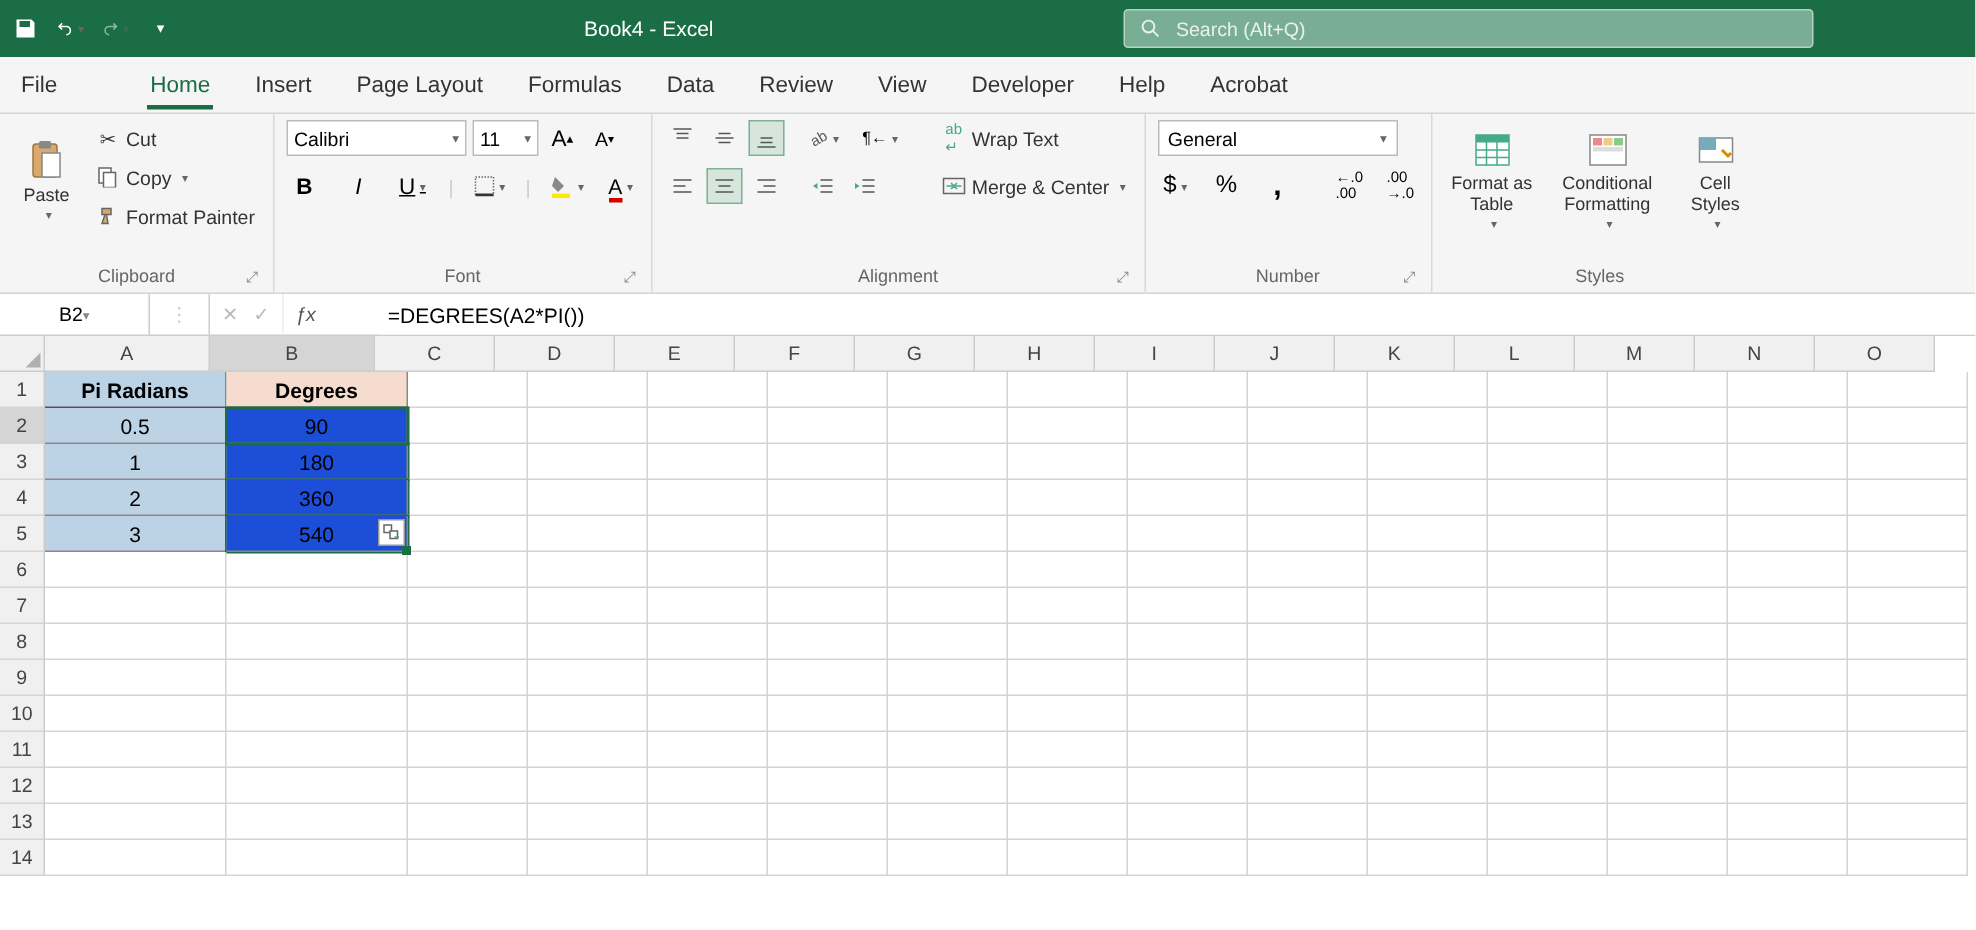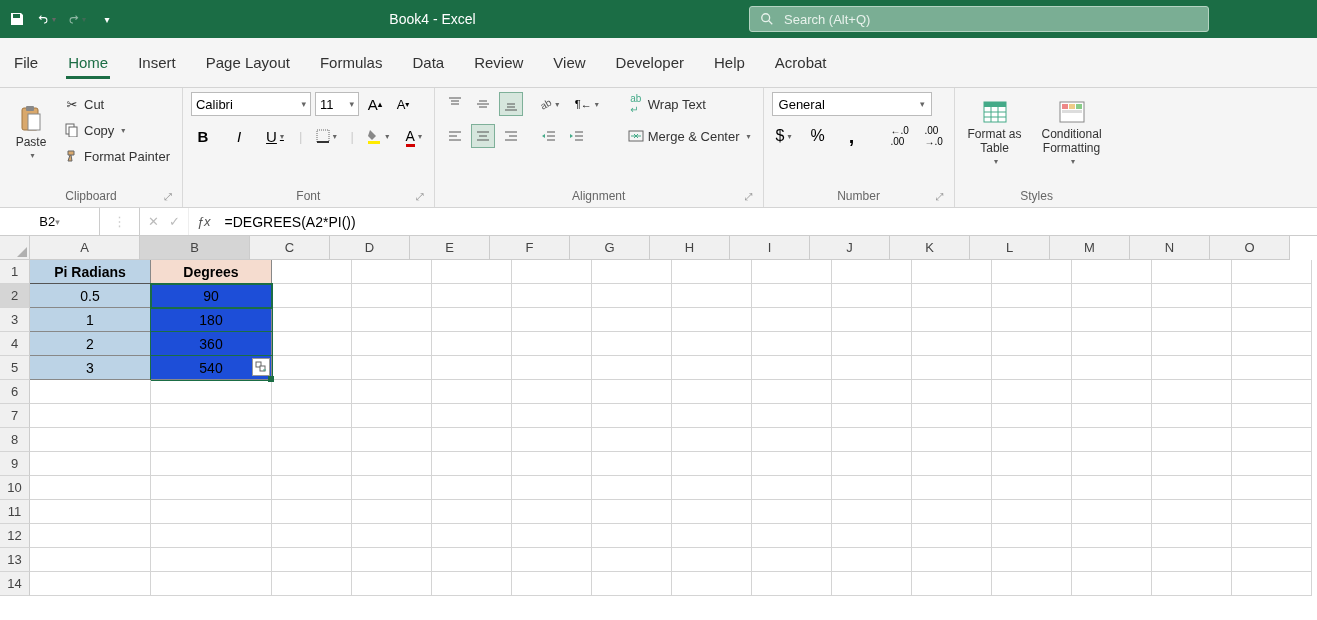--- a/index.html
+++ b/index.html
@@ -6,23 +6,23 @@
 body { background: #fff; font-size: 13px; overflow: hidden; width: 1317px; height: 620px; }
 
 .titlebar { background: #1b6d45; height: 38px; display: flex; align-items: center; color: #fff; padding: 0 8px; }
 .titlebar .qat { display: flex; align-items: center; gap: 12px; }
 .titlebar .qat-icon { width: 18px; height: 18px; display: flex; align-items: center; justify-content: center; fill: #fff; color:#fff; }
 .titlebar .title { flex: 1; text-align: center; font-size: 14px; }
 .titlebar .search { width: 460px; height: 26px; background: #7aae94; border: 1px solid #b5d3c2; border-radius: 3px; display: flex; align-items: center; padding: 0 10px; gap: 10px; color: #e8f2ec; }
 .titlebar .search input { background: transparent; border: none; outline: none; color: #fff; font-size: 13px; flex: 1; }
 .titlebar .search input::placeholder { color: #e8f2ec; }
 
-.tabs { background: #f5f5f5; height: 50px; display: flex; align-items: center; padding: 0 12px; gap: 26px; border-bottom: 1px solid #d4d4d4; }
+.tabs { background: #f5f5f5; height: 38px; display: flex; align-items: center; padding: 0 12px; gap: 26px; border-bottom: 1px solid #d4d4d4; }
 .tab { font-size: 15px; color: #333; padding: 8px 2px; cursor: pointer; }
-.tab.active { color: #1b6d45; border-bottom: 3px solid #1b6d45; font-weight: 400; padding-bottom: 5px; }
+.tab.active { color: #1b6d45; border-bottom: 3px solid #1b6d45; font-weight: 400; padding-bottom: 5px; margin-left: 32px; }
 
 .ribbon { background: #f5f5f5; height: 120px; display: flex; border-bottom: 1px solid #d4d4d4; }
 .group { border-right: 1px solid #d9d9d9; padding: 4px 8px 2px; display: flex; flex-direction: column; position: relative; }
 .group-body { flex: 1; display: flex; gap: 6px; align-items: flex-start; }
 .group-label { text-align: center; font-size: 12px; color: #666; padding: 2px 0; position: relative; }
 .group-label .launcher { position: absolute; right: 2px; bottom: 2px; font-size: 10px; color: #888; }
 
 .btn-lg { display: flex; flex-direction: column; align-items: center; justify-content: center; width: 46px; height: 80px; cursor: pointer; font-size: 12px; color: #333; gap: 2px; }
 .btn-lg .lbl { line-height: 1.1; text-align: center; }
 .btn-sm { display: flex; align-items: center; gap: 4px; height: 24px; padding: 0 4px; cursor: pointer; font-size: 13px; color: #333; white-space: nowrap; }
@@ -35,21 +35,21 @@
 .font-size { width: 44px; height: 24px; border: 1px solid #bbb; background: #fff; padding: 0 4px; font-size: 13px; display: flex; align-items: center; justify-content: space-between; }
 .num-format { width: 160px; height: 24px; border: 1px solid #bbb; background: #fff; padding: 0 6px; font-size: 13px; display: flex; align-items: center; justify-content: space-between; }
 
 .align-btn { width: 24px; height: 24px; display: flex; align-items: center; justify-content: center; cursor: pointer; }
 .align-btn.active { background: #d6e6dd; border: 1px solid #7eb099; }
 
 .formula-bar { height: 28px; border-bottom: 1px solid #ccc; display: flex; align-items: stretch; background: #fff; }
 .name-box { width: 100px; border-right: 1px solid #ccc; padding: 0 6px; font-size: 13px; display: flex; align-items: center; justify-content: center; }
 .fx-btns { display: flex; align-items: center; padding: 0 8px; gap: 10px; color: #999; border-right: 1px solid #eee; }
 .fx-label { padding: 0 8px; display: flex; align-items: center; font-style: italic; color: #555; }
-.formula-input { flex: 1; border: none; outline: none; padding: 0 6px; font-size: 14px; }
+.formula-input { flex: 1; border: none; outline: none; padding: 0 6px; font-size: 14px; margin-left: 34px; }
 
 .sheet-area { display: flex; height: calc(620px - 38px - 38px - 120px - 28px); overflow: hidden; }
 .corner { width: 30px; height: 24px; background: #f0f0f0; border-right: 1px solid #ccc; border-bottom: 1px solid #ccc; position: relative; }
 .corner::after { content: ''; position: absolute; right: 2px; bottom: 2px; border-left: 10px solid transparent; border-bottom: 10px solid #b0b0b0; }
 
 .col-headers { display: flex; height: 24px; }
 .col-h { width: 80px; background: #f0f0f0; border-right: 1px solid #ccc; border-bottom: 1px solid #ccc; text-align: center; font-size: 13px; color: #444; line-height: 24px; }
 .col-h.wide { width: 110px; }
 .col-h.sel { background: #d5d5d5; }
 
@@ -327,20 +327,28 @@
       <div class="btn-lg dd" style="width:78px">
         <svg width="28" height="28" viewBox="0 0 28 28">
             <rect x="2" y="4" width="24" height="20" fill="#fff" stroke="#888"></rect>
             <rect x="4" y="6" width="6" height="5" fill="#e88"></rect>
             <rect x="11" y="6" width="6" height="5" fill="#ec8"></rect>
             <rect x="18" y="6" width="6" height="5" fill="#8c8"></rect>
             <rect x="4" y="12" width="20" height="3" fill="#ddd"></rect>
           </svg>
         <span class="lbl">Conditional Formatting</span>
       </div>
+      <div class="btn-lg dd" style="width:54px">
+        <svg width="28" height="28" viewBox="0 0 28 28">
+            <rect x="3" y="6" width="22" height="16" fill="#fff" stroke="#888"></rect>
+            <rect x="3" y="6" width="11" height="8" fill="#7ab"></rect>
+            <path d="M18 14l4 4 2-2" stroke="#d80" stroke-width="2" fill="none"></path>
+          </svg>
+        <span class="lbl">Cell Styles</span>
+      </div>
     </div>
     <div class="group-label"><span>Styles</span></div>
   </div>
 </div>
 
 <div class="formula-bar">
   <div class="name-box">
       <span>B2</span>
       <span style="font-size:9px;color:#888">▾</span>
     </div>

